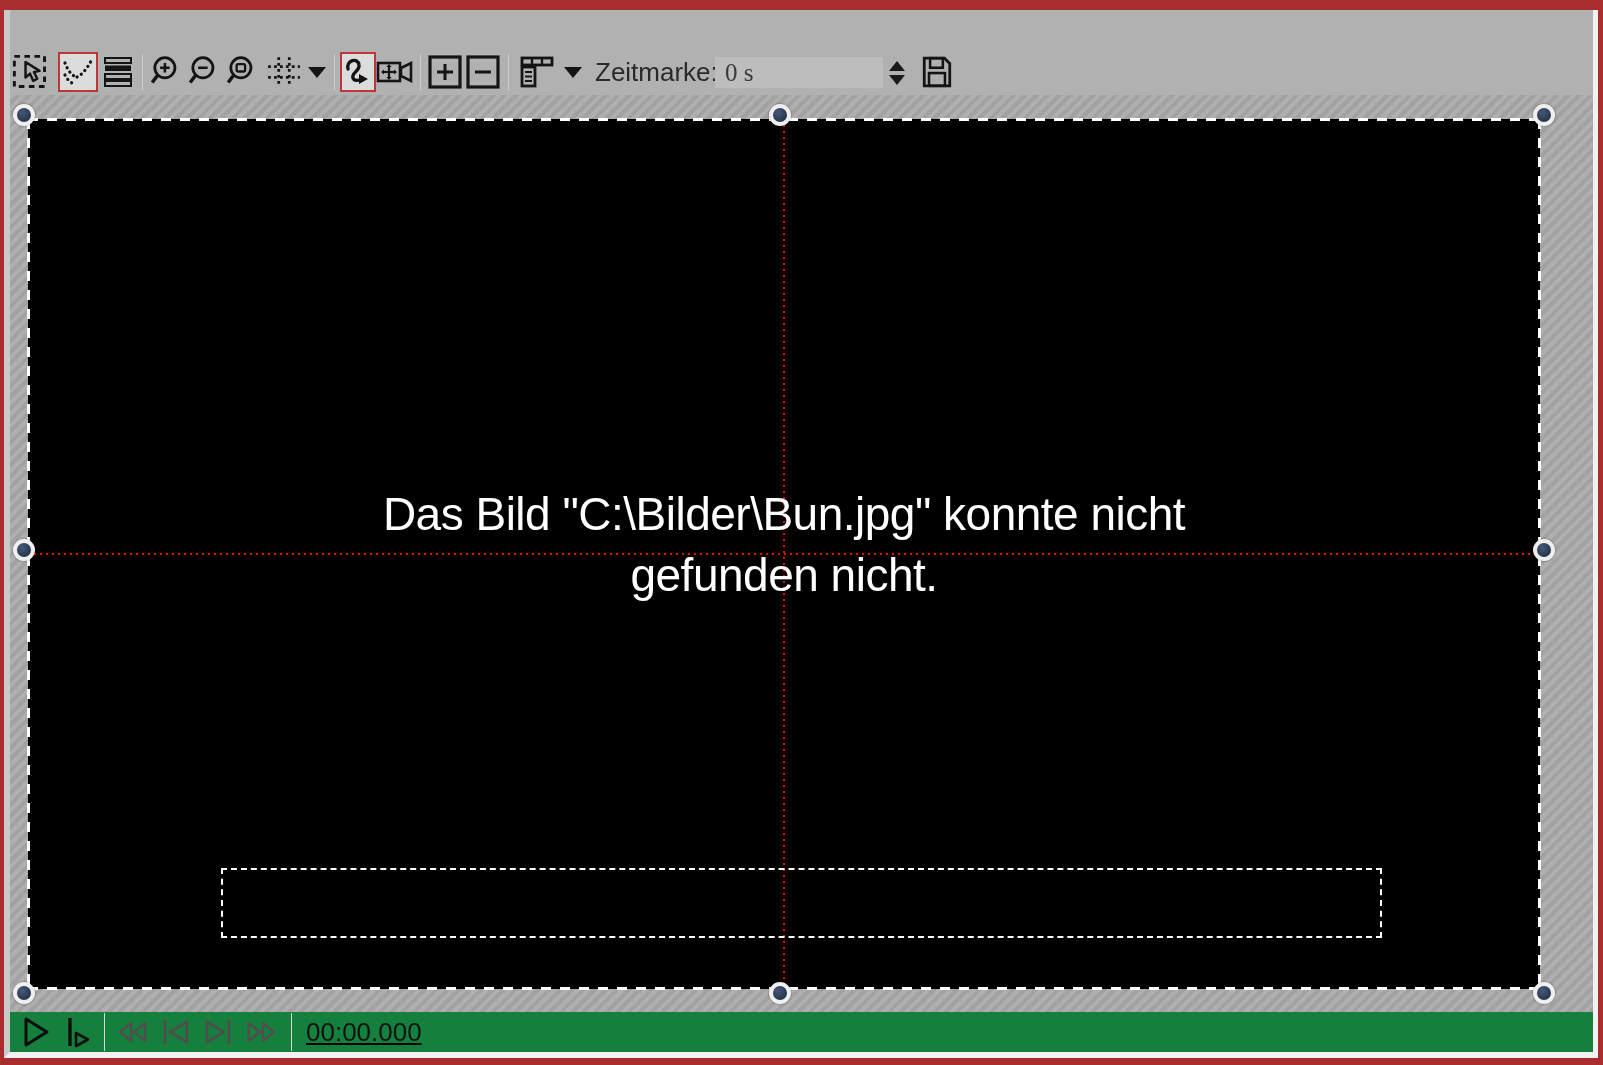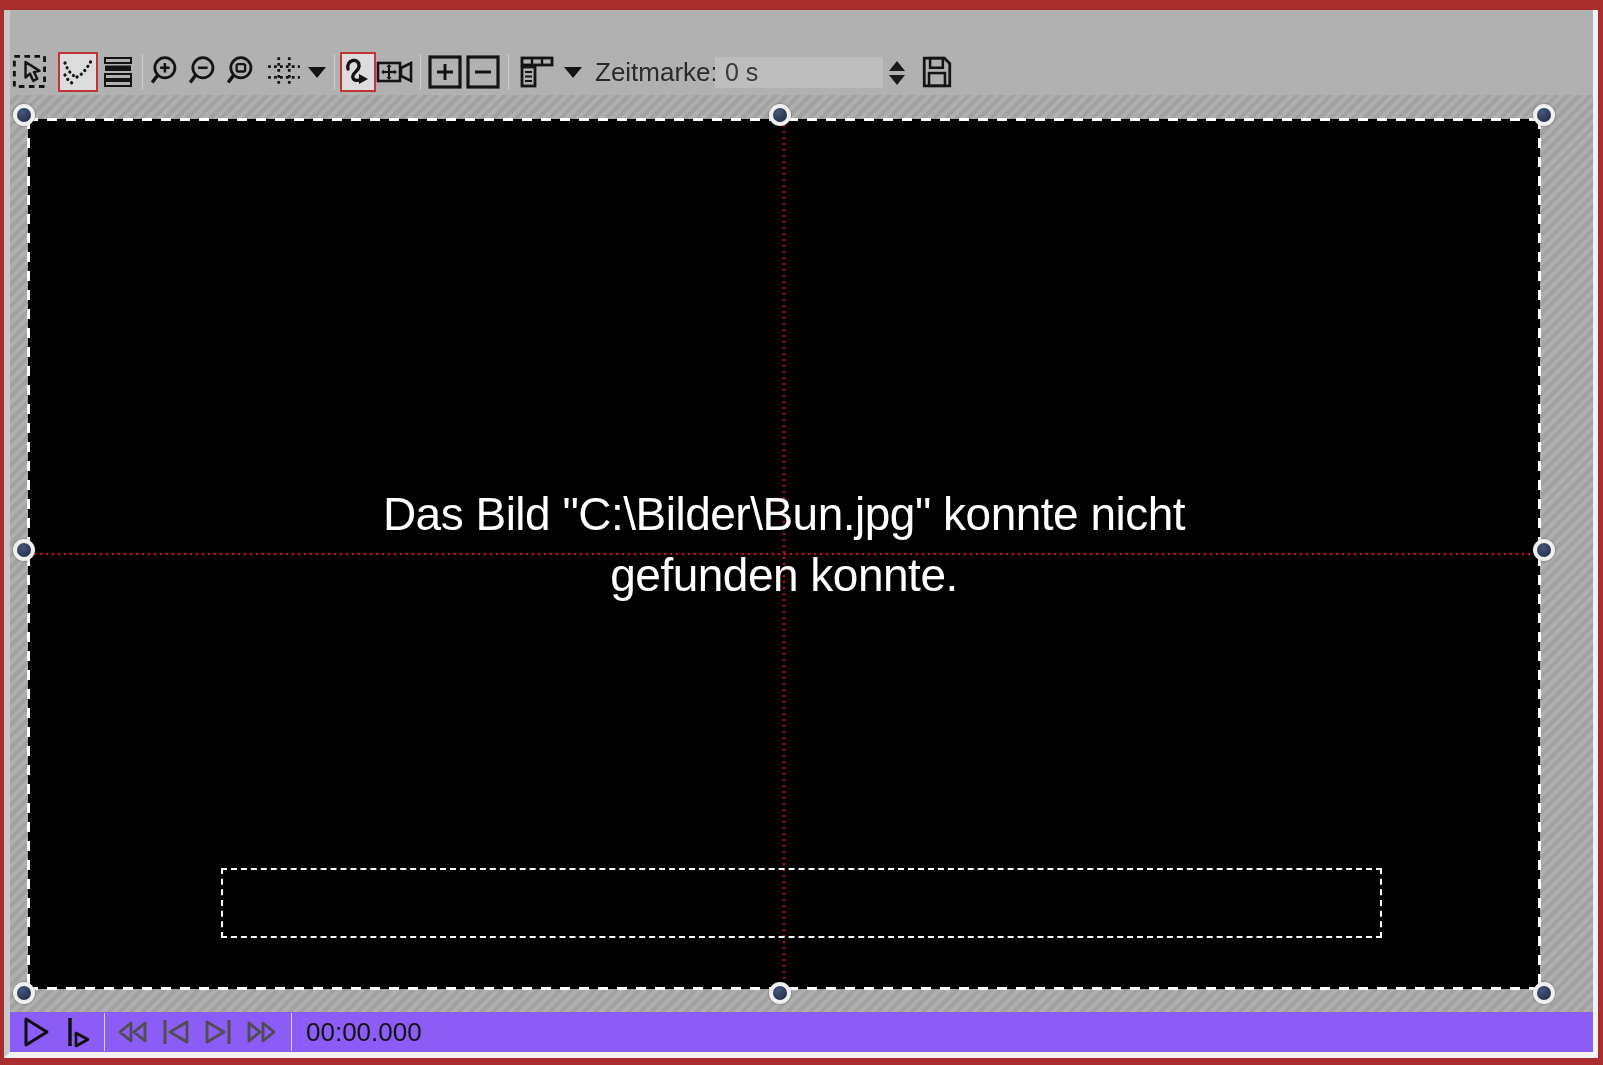--- a/index.html
+++ b/index.html
@@ -15,21 +15,21 @@
          color:#222;text-align:center;line-height:34px;cursor:default;}
   
   .toolbar{position:absolute;left:0;top:42px;right:0;height:44px;}
   .tbtn{position:absolute;top:0;height:40px;display:flex;align-items:center;justify-content:center;}
   .tbtn.sel{background:#dcdcdc;border:2px solid #bf3638;}
   .tsep{position:absolute;top:2px;width:1px;height:36px;background:#9a9a9a;border-right:1px solid #cfcfcf;}
   .darr{width:0;height:0;border-left:9px solid transparent;border-right:9px solid transparent;
         border-top:11px solid #141414;}
   .tlabel{position:absolute;top:0;height:40px;line-height:40px;font-size:26px;color:#2a2a2a;}
   .tinput{position:absolute;top:5px;height:31px;background:#bdbdbd;border:none;outline:none;
-          font-size:25px;color:#3a3a3a;font-family:Liberation Sans, sans-serif;padding:0 0 0 10px;}
+          font-size:25px;color:#3a3a3a;font-family:Liberation Serif, serif;padding:0 0 0 10px;}
   .spinner{position:absolute;top:5px;width:22px;height:31px;display:flex;flex-direction:column;
            align-items:center;justify-content:center;gap:4px;}
   .sp-up{width:0;height:0;border-left:8px solid transparent;border-right:8px solid transparent;
          border-bottom:10px solid #1a1a1a;}
   .sp-dn{width:0;height:0;border-left:8px solid transparent;border-right:8px solid transparent;
          border-top:10px solid #1a1a1a;}
   
   .workspace{position:absolute;left:0;top:85px;right:0;bottom:40px;
      background:repeating-linear-gradient(135deg,#afafaf 0 4px,#a2a2a2 4px 8px);}
   .canvas{position:absolute;left:18px;top:24px;width:1512px;height:870px;background:#000;}
@@ -44,22 +44,22 @@
   .xline-h{position:absolute;top:434px;left:0;right:0;height:2px;
      background:repeating-linear-gradient(90deg,#f20000 0 2px,transparent 2px 6px);}
   .err{position:absolute;left:0;right:0;top:49%;transform:translateY(-50%);
        text-align:center;color:#fff;font-size:46px;line-height:61px;letter-spacing:-.5px;z-index:3;}
   .subrect{position:absolute;left:193px;top:749px;width:1161px;height:70px;
            border:2px dashed #fff;z-index:2;}
   .handle{position:absolute;width:22px;height:22px;border-radius:50%;z-index:4;
           background:radial-gradient(circle at 36% 32%,#46587a 0%,#2f3e58 55%,#1c2840 100%);
           border:4px solid #efefef;box-shadow:0 0 2px rgba(0,0,0,.5);}
   
-  .transport{position:absolute;left:0;right:0;bottom:0;height:40px;background:#8b5cf6;
-             display:flex;align-items:center;}
+  .transport{position:absolute;left:0;right:0;bottom:0;height:40px;background:#15803d;
+             display:flex;align-items:center;text-decoration:underline;}
   .tpbtn{display:flex;align-items:center;justify-content:center;height:40px;}
   .vsep{width:1px;height:38px;background:#a8a8a8;border-right:1px solid #d8d8d8;}
   .timecode{font-size:26px;color:#121212;margin-left:14px;}
   svg{display:block;}
 </style>
 </head>
 <body>
 
 <div class="screen">
  <div class="frame">
@@ -236,21 +236,21 @@
       <div class="dash top"></div>
       <div class="dash bot"></div>
       <div class="dash v lft"></div>
       <div class="dash v rgt"></div>
 
       <div class="xline-v"></div>
       <div class="xline-h"></div>
 
       <div class="err">
         <div>Das Bild "C:\Bilder\Bun.jpg" konnte nicht</div>
-        <div>gefunden konnte.</div>
+        <div>gefunden nicht.</div>
       </div>
 
       <div class="subrect"></div>
 
       <div class="handle" style="left:-15px;top:-15px"></div>
       <div class="handle" style="left:741px;top:-15px"></div>
       <div class="handle" style="right:-15px;top:-15px"></div>
       <div class="handle" style="left:-15px;top:420px"></div>
       <div class="handle" style="right:-15px;top:420px"></div>
       <div class="handle" style="left:-15px;bottom:-15px"></div>

